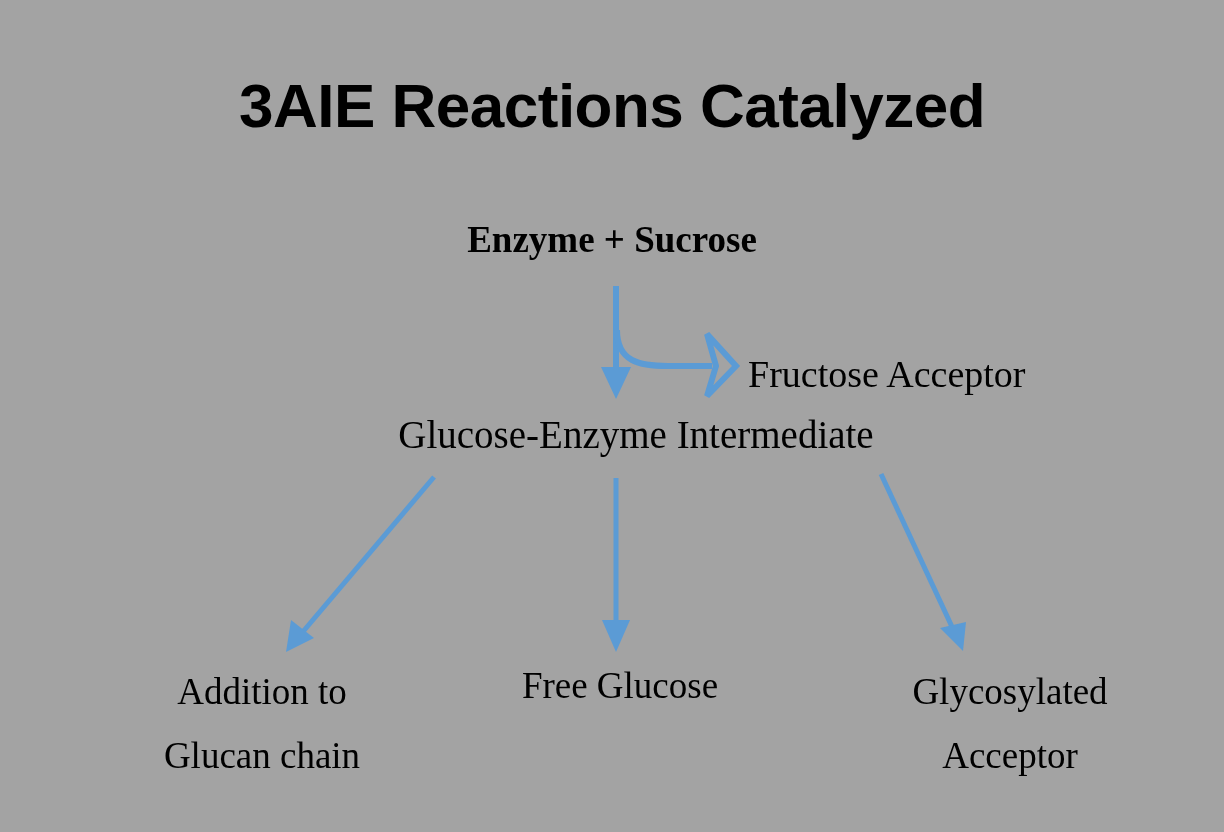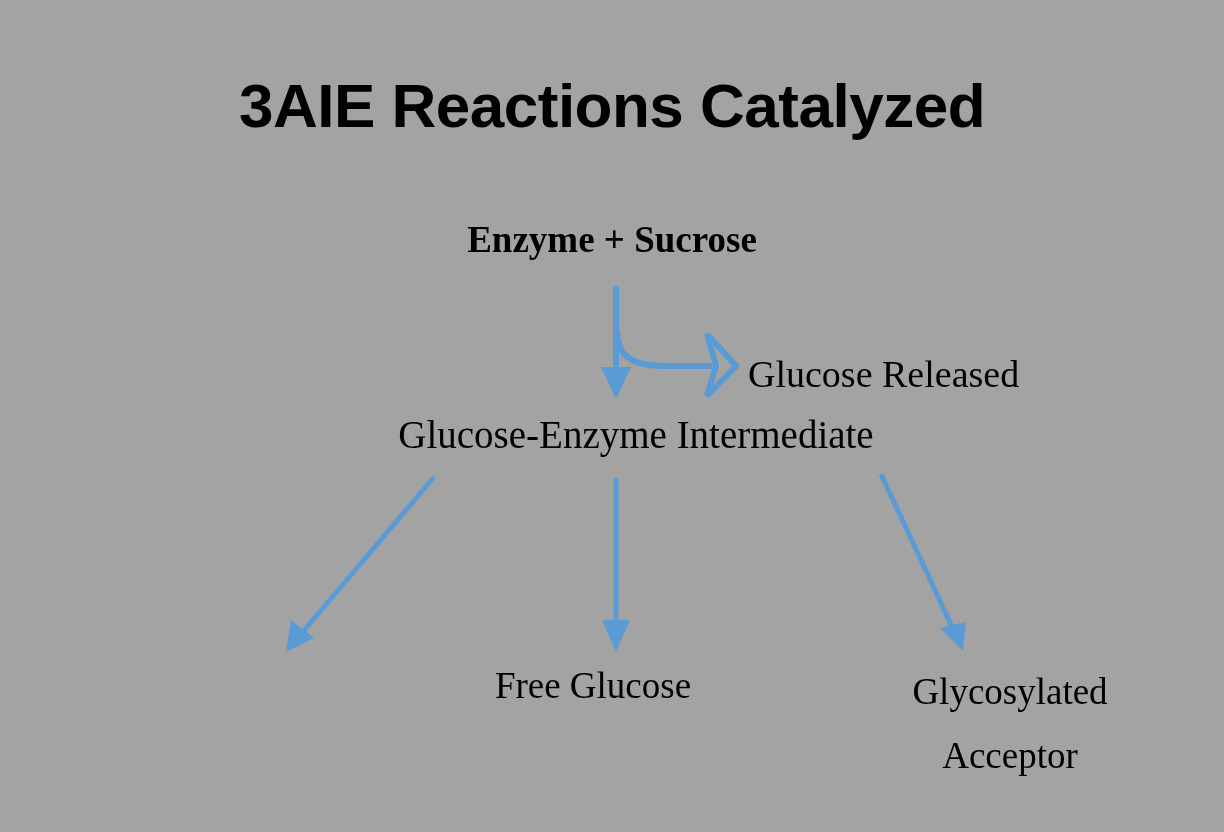--- a/index.html
+++ b/index.html
@@ -71,21 +71,21 @@
     padding-left: 24px;
   }
   #node-addition-glucan {
     left: 92px;
     top: 660px;
     width: 340px;
     font-size: 37px;
     line-height: 1.72;
   }
   #node-free-glucose {
-    left: 428px;
+    left: 455px;
     top: 660px;
     width: 330px;
     font-size: 37px;
   }
   #node-glycosylated-acceptor {
     left: 840px;
     top: 660px;
     width: 340px;
     font-size: 37px;
     line-height: 1.72;
@@ -121,23 +121,25 @@
     </g>
 
     <g>
       <line x1="881" y1="474" x2="953" y2="629" stroke="#5B9BD5" stroke-width="5" stroke-linecap="butt"></line>
       <polygon points="963,651 940,628, 966,622" fill="#5B9BD5"></polygon>
     </g>
   </svg>
 
   <div class="node" id="node-enzyme-sucrose">Enzyme + Sucrose</div>
 
-  <div class="node" id="node-fructose-released">Glucose Released</div>
+  <div class="node" id="node-fructose-released">Fructose Acceptor</div>
 
   <div class="node" id="node-glucose-enzyme">Glucose-Enzyme Intermediate</div>
 
+  <div class="node" id="node-addition-glucan">Addition to
+Glucan chain</div>
 
   <div class="node" id="node-free-glucose">Free Glucose</div>
 
   <div class="node" id="node-glycosylated-acceptor">Glycosylated
 Acceptor</div>
 
 </div>
 
 </body></html>

